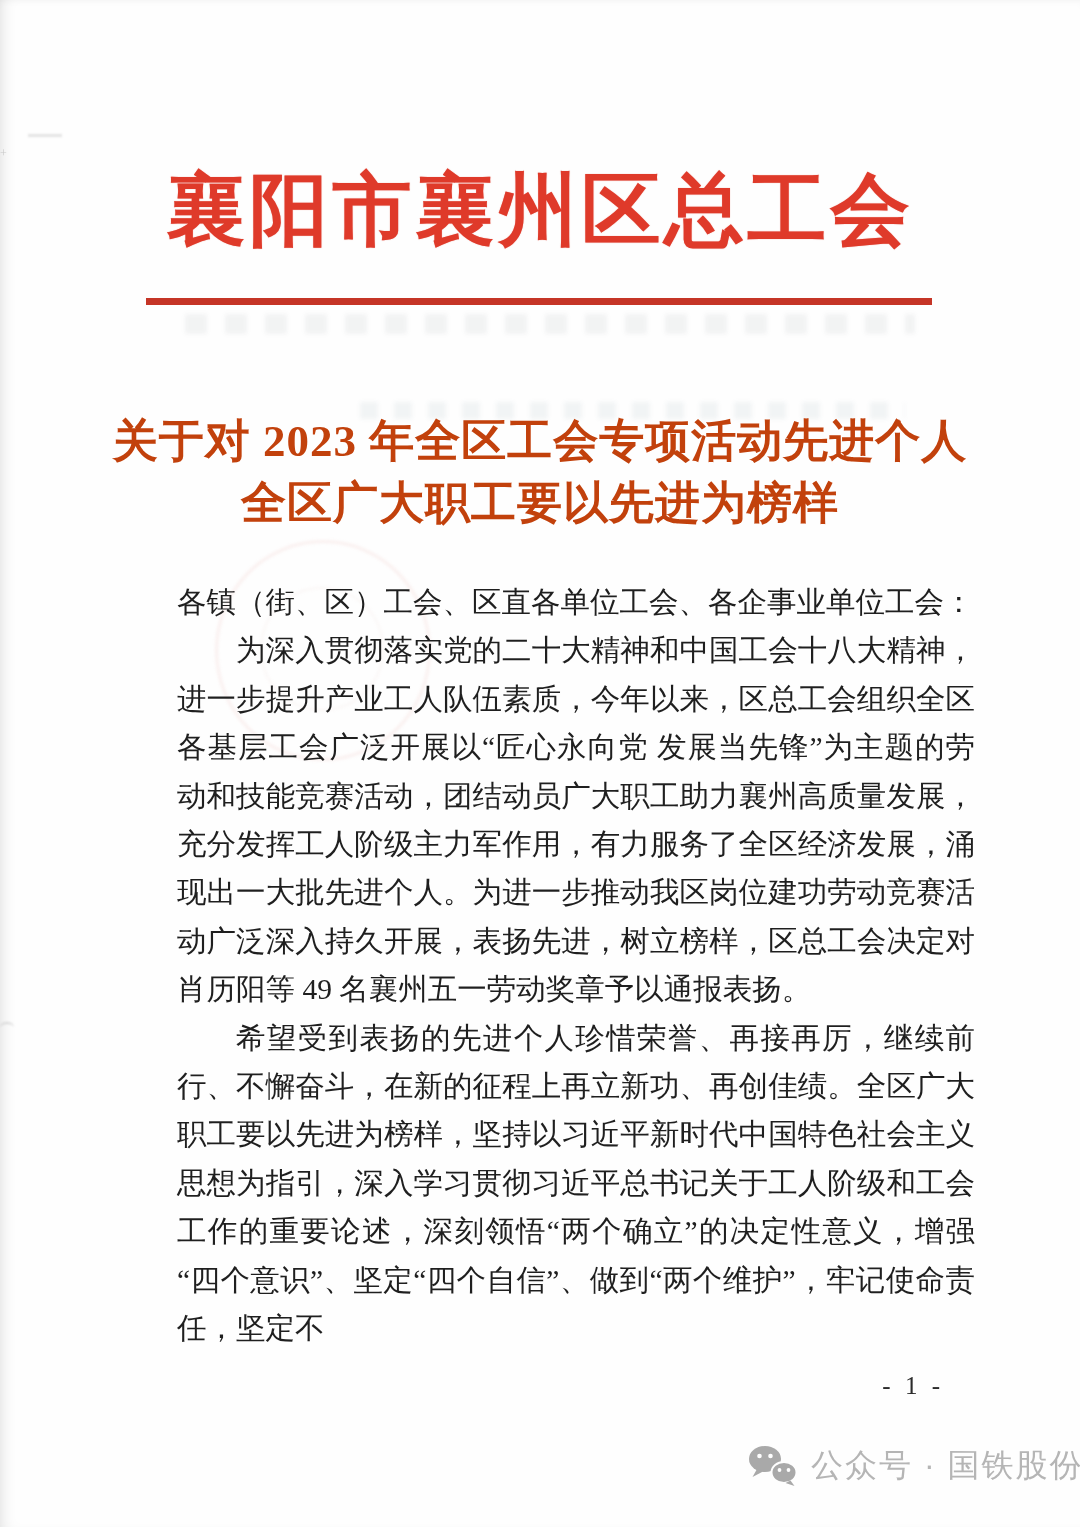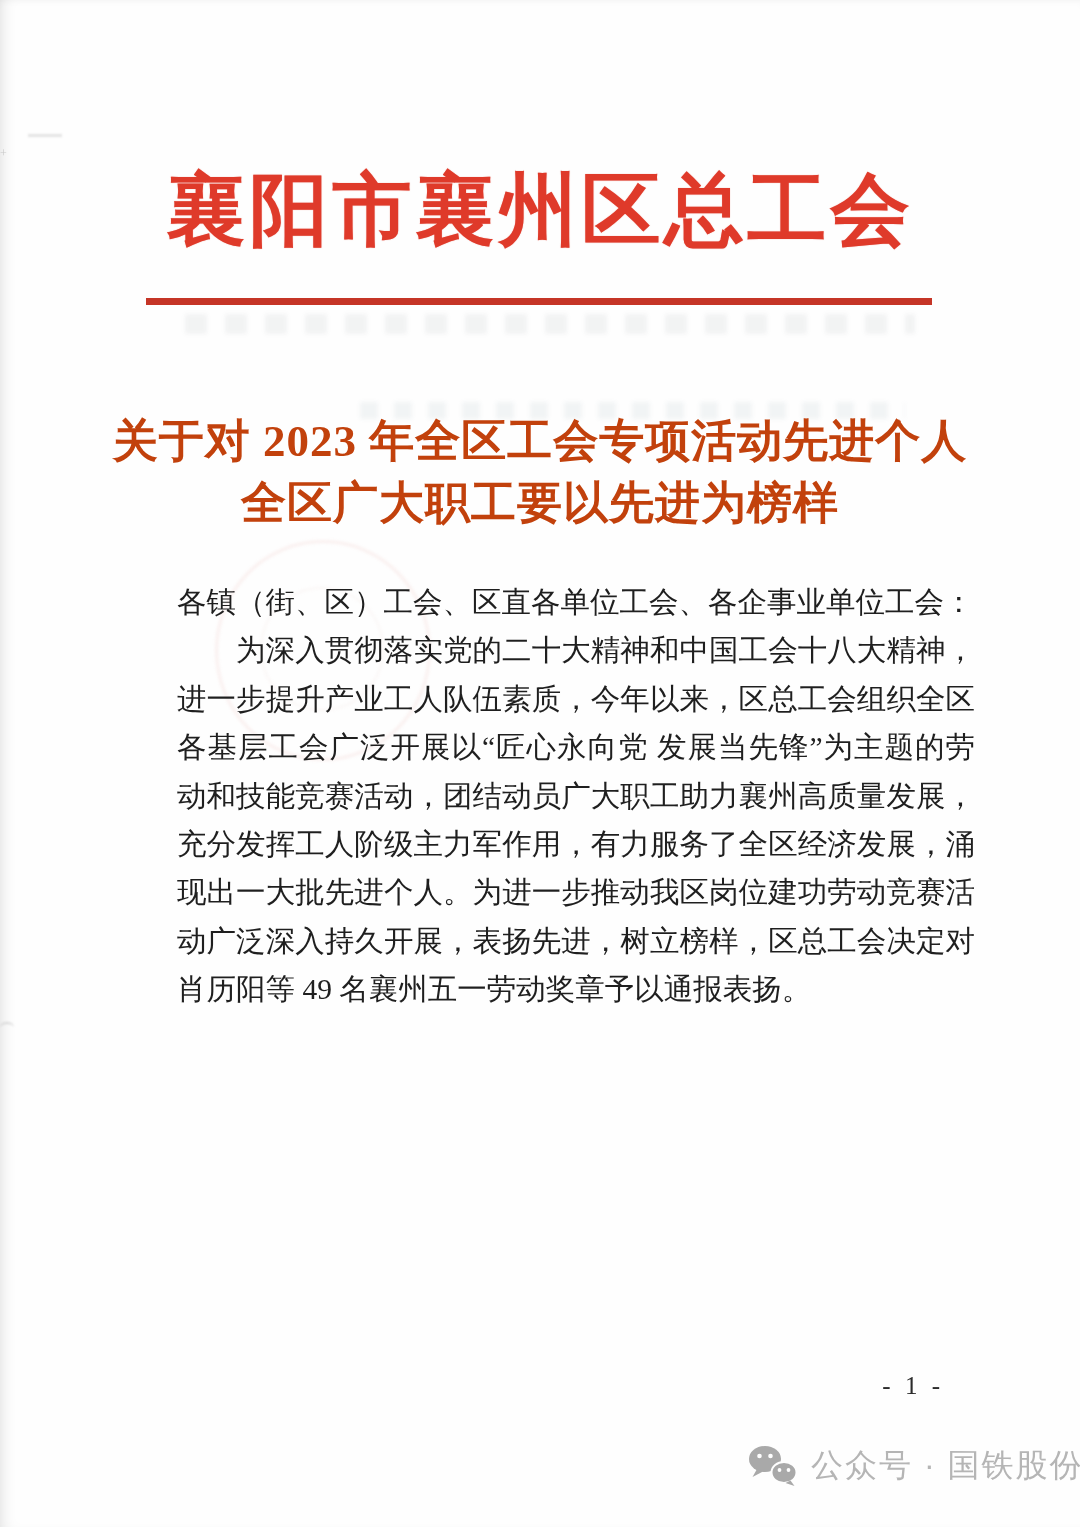--- a/index.html
+++ b/index.html
@@ -107,20 +107,21 @@
   <div class="mark-squiggle"></div>
 
   <div class="doc-title">
     <div>关于对 2023 年全区工会专项活动先进个人</div>
     <div>全区广大职工要以先进为榜样</div>
   </div>
 
   <div class="body-text">
     <p>各镇（街、区）工会、区直各单位工会、各企事业单位工会：</p>
     <p class="indent">为深入贯彻落实党的二十大精神和中国工会十八大精神，进一步提升产业工人队伍素质，今年以来，区总工会组织全区各基层工会广泛开展以“匠心永向党 发展当先锋”为主题的劳动和技能竞赛活动，团结动员广大职工助力襄州高质量发展，充分发挥工人阶级主力军作用，有力服务了全区经济发展，涌现出一大批先进个人。为进一步推动我区岗位建功劳动竞赛活动广泛深入持久开展，表扬先进，树立榜样，区总工会决定对肖历阳等 49 名襄州五一劳动奖章予以通报表扬。</p>
+    <p class="indent">希望受到表扬的先进个人珍惜荣誉、再接再厉，继续前行、不懈奋斗，在新的征程上再立新功、再创佳绩。全区广大职工要以先进为榜样，坚持以习近平新时代中国特色社会主义思想为指引，深入学习贯彻习近平总书记关于工人阶级和工会工作的重要论述，深刻领悟“两个确立”的决定性意义，增强“四个意识”、坚定“四个自信”、做到“两个维护”，牢记使命责任，坚定不</p>
   </div>
 
   <div class="page-number">- 1 -</div>
 
   <div class="watermark">
     <svg class="wicon" viewBox="0 0 50 42" aria-hidden="true">
       <g fill="#a9a9a9">
         <ellipse cx="17" cy="14" rx="16" ry="13"></ellipse>
         <path d="M9 24 L4.5 32 L15 26.5 Z"></path>
       </g>

